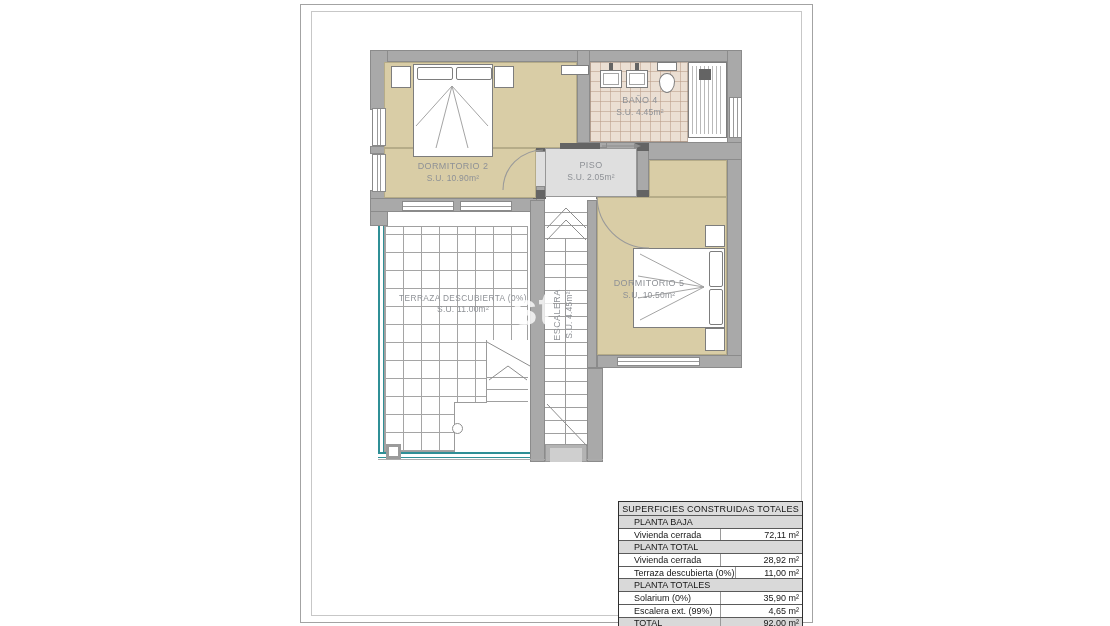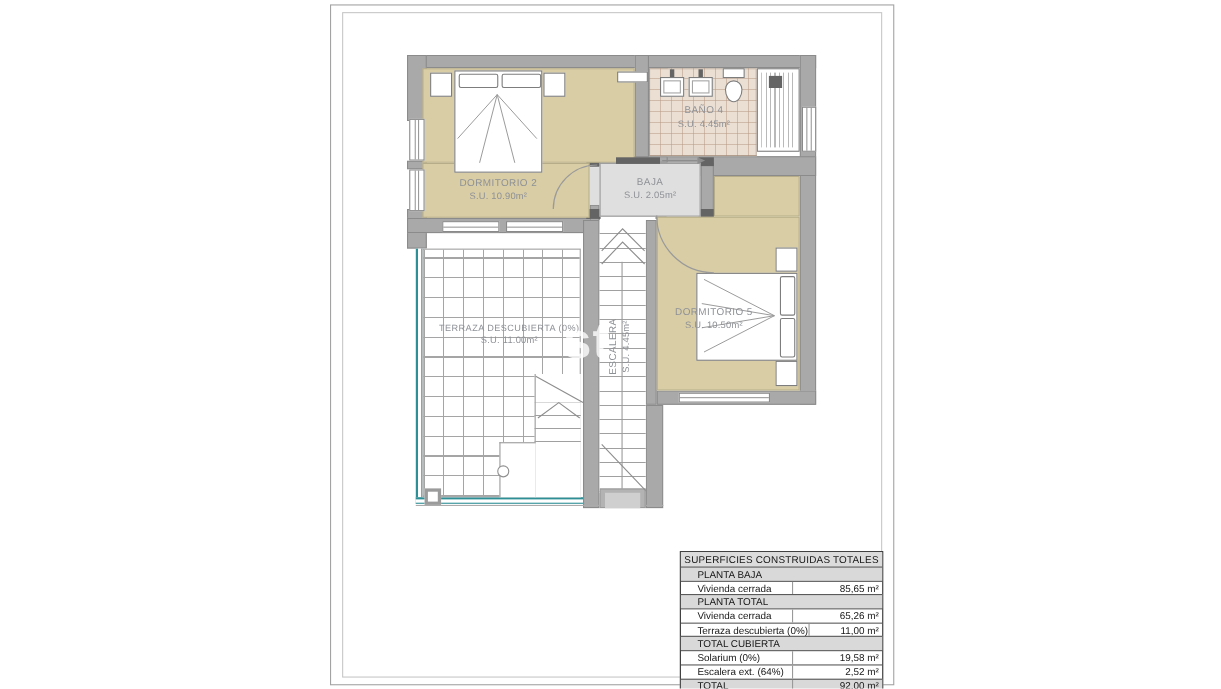--- a/index.html
+++ b/index.html
@@ -199,21 +199,21 @@
 
   <div class="abs room-label" style="left:383px;top:161px;width:140px;">
     <div>DORMITORIO 2</div>
     <div class="area">S.U. 10.90m²</div>
   </div>
   <div class="abs room-label" style="left:590px;top:95px;width:100px;">
     <div>BAÑO 4</div>
     <div class="area">S.U. 4.45m²</div>
   </div>
   <div class="abs room-label" style="left:545px;top:160px;width:92px;">
-    <div>BAJA</div>
+    <div>PISO</div>
     <div class="area">S.U. 2.05m²</div>
   </div>
   <div class="abs room-label" style="left:588px;top:278px;width:122px;">
     <div>DORMITORIO 5</div>
     <div class="area">S.U. 10.50m²</div>
   </div>
   <div class="abs room-label label-sm" style="left:390px;top:293px;width:146px;">
     <div>TERRAZA DESCUBIERTA (0%)</div>
     <div class="area">S.U. 11.00m²</div>
   </div>
@@ -228,42 +228,42 @@
 <div class="abs areas-table">
   <div class="trow header">
     <div>SUPERFICIES CONSTRUIDAS TOTALES</div>
   </div>
   <div>
       <div class="trow section">
         <div class="tlabel">PLANTA BAJA</div>
       </div>
       <div class="trow data">
         <div class="tlabel">Vivienda cerrada</div>
-        <div class="tvalue">85,65 m²</div>
+        <div class="tvalue">72,11 m²</div>
       </div>
       <div class="trow section">
         <div class="tlabel">PLANTA TOTAL</div>
       </div>
       <div class="trow data">
         <div class="tlabel">Vivienda cerrada</div>
-        <div class="tvalue">65,26 m²</div>
+        <div class="tvalue">28,92 m²</div>
       </div>
       <div class="trow data">
         <div class="tlabel">Terraza descubierta (0%)</div>
         <div class="tvalue">11,00 m²</div>
       </div>
       <div class="trow section">
-        <div class="tlabel">TOTAL CUBIERTA</div>
+        <div class="tlabel">PLANTA TOTALES</div>
       </div>
       <div class="trow data">
         <div class="tlabel">Solarium (0%)</div>
-        <div class="tvalue">19,58 m²</div>
-      </div>
-      <div class="trow data">
-        <div class="tlabel">Escalera ext. (64%)</div>
-        <div class="tvalue">2,52 m²</div>
+        <div class="tvalue">35,90 m²</div>
+      </div>
+      <div class="trow data">
+        <div class="tlabel">Escalera ext. (99%)</div>
+        <div class="tvalue">4,65 m²</div>
       </div>
       <div class="trow total">
         <div class="tlabel">TOTAL</div>
         <div class="tvalue">92,00 m²</div>
       </div>
     </div>
 </div>
 
 </body></html>

